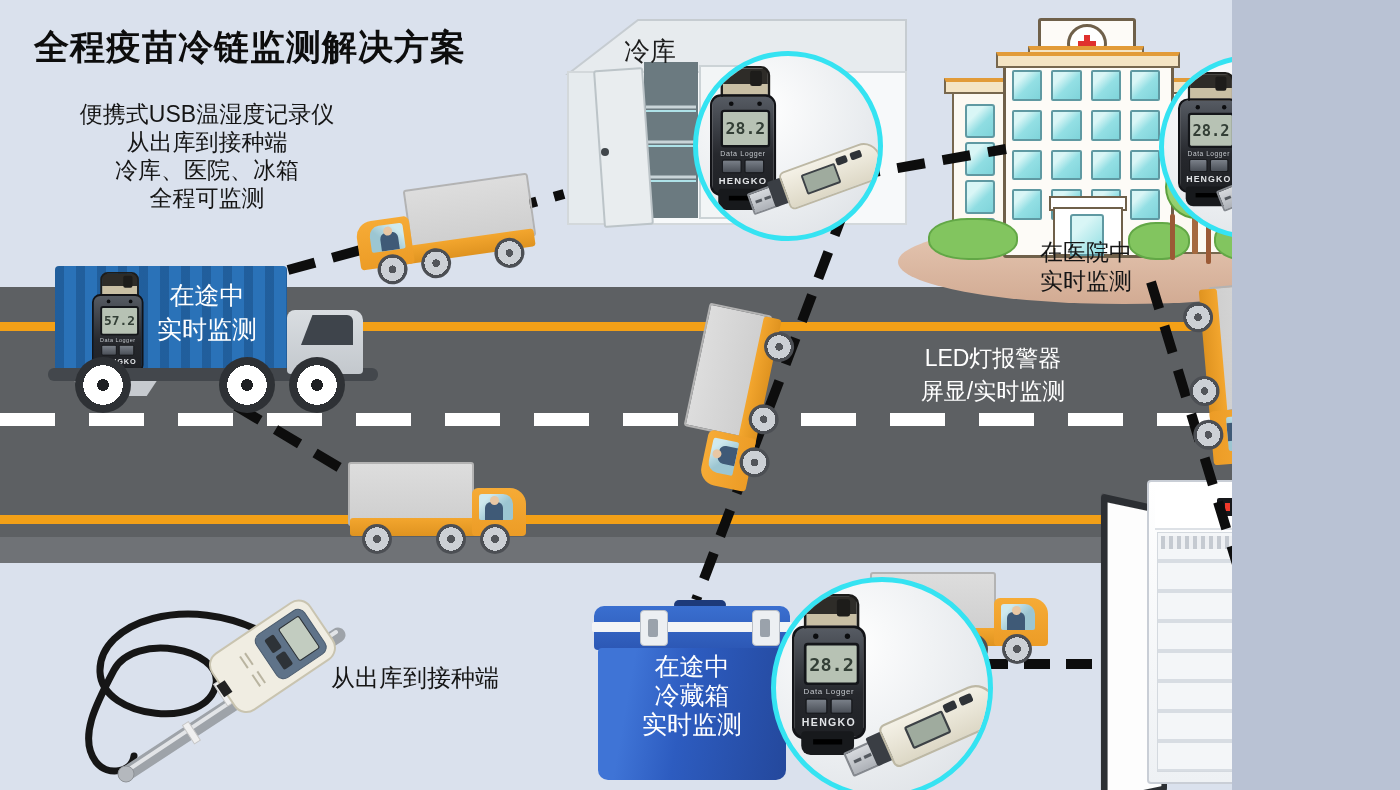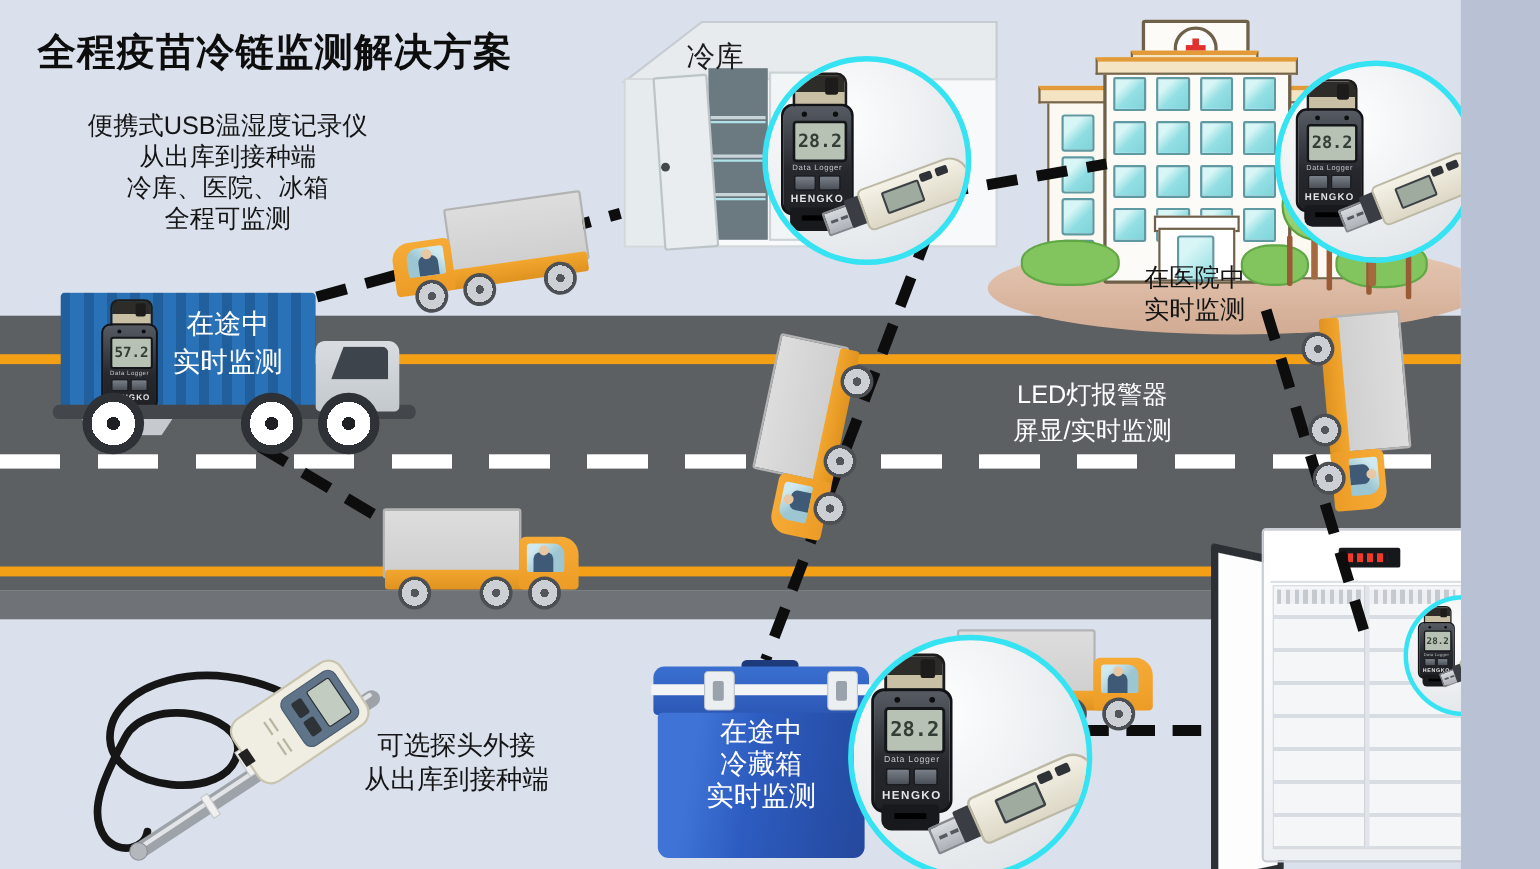--- a/index.html
+++ b/index.html
@@ -1,16 +1,16 @@
 <!DOCTYPE html>
 <html><head>
 <meta charset="utf-8">
 <style>
   html,body{margin:0;padding:0;background:#b9c2d4;}
-  #stage{position:relative;width:1328px;height:790px;overflow:hidden;background:#dae1ed;
+  #stage{position:relative;width:1232px;height:790px;overflow:hidden;background:#dae1ed;
          font-family:"Liberation Sans","DejaVu Sans",sans-serif;}
   .abs{position:absolute;}
   
   .road{left:0;top:287px;width:1400px;height:250px;background:#5d6063;z-index:1;}
   .sidewalk{left:0;top:537px;width:1400px;height:26px;background:#6f7276;z-index:1;}
   .stripe{left:0;width:1400px;height:9px;background:#f3a017;z-index:1;}
   .lane-dash{left:0;top:413px;width:1400px;height:13px;z-index:1;
     background:repeating-linear-gradient(90deg,#ffffff 0 55px,rgba(0,0,0,0) 55px 89px);}
   
   .title{left:34px;top:24px;font-size:35px;font-weight:bold;color:#0d0d0d;letter-spacing:1px;z-index:6;}
@@ -399,21 +399,20 @@
       <g stroke="#b9b4a0" stroke-width="2">
         <line x1="-18" y1="18" x2="-4" y2="18"></line>
           <line x1="-18" y1="24" x2="-4" y2="24"></line>
         <line x1="4" y1="18" x2="18" y2="18"></line>
           <line x1="4" y1="24" x2="18" y2="24"></line>
       </g>
       <rect x="-7" y="50" width="14" height="10" fill="#222"></rect>
     </g>
   </svg>
   <div class="cap probecap">
-    <div>可选探头外接</div>
     <div>从出库到接种端</div>
   </div>
 
   <div class="abs cooler">
     <div class="abs cl-handle"></div>
     <div class="abs cl-lid"></div>
     <div class="abs cl-strap"></div>
     <div class="abs cl-latch" style="left:48px;">
         <i></i>
       </div>

